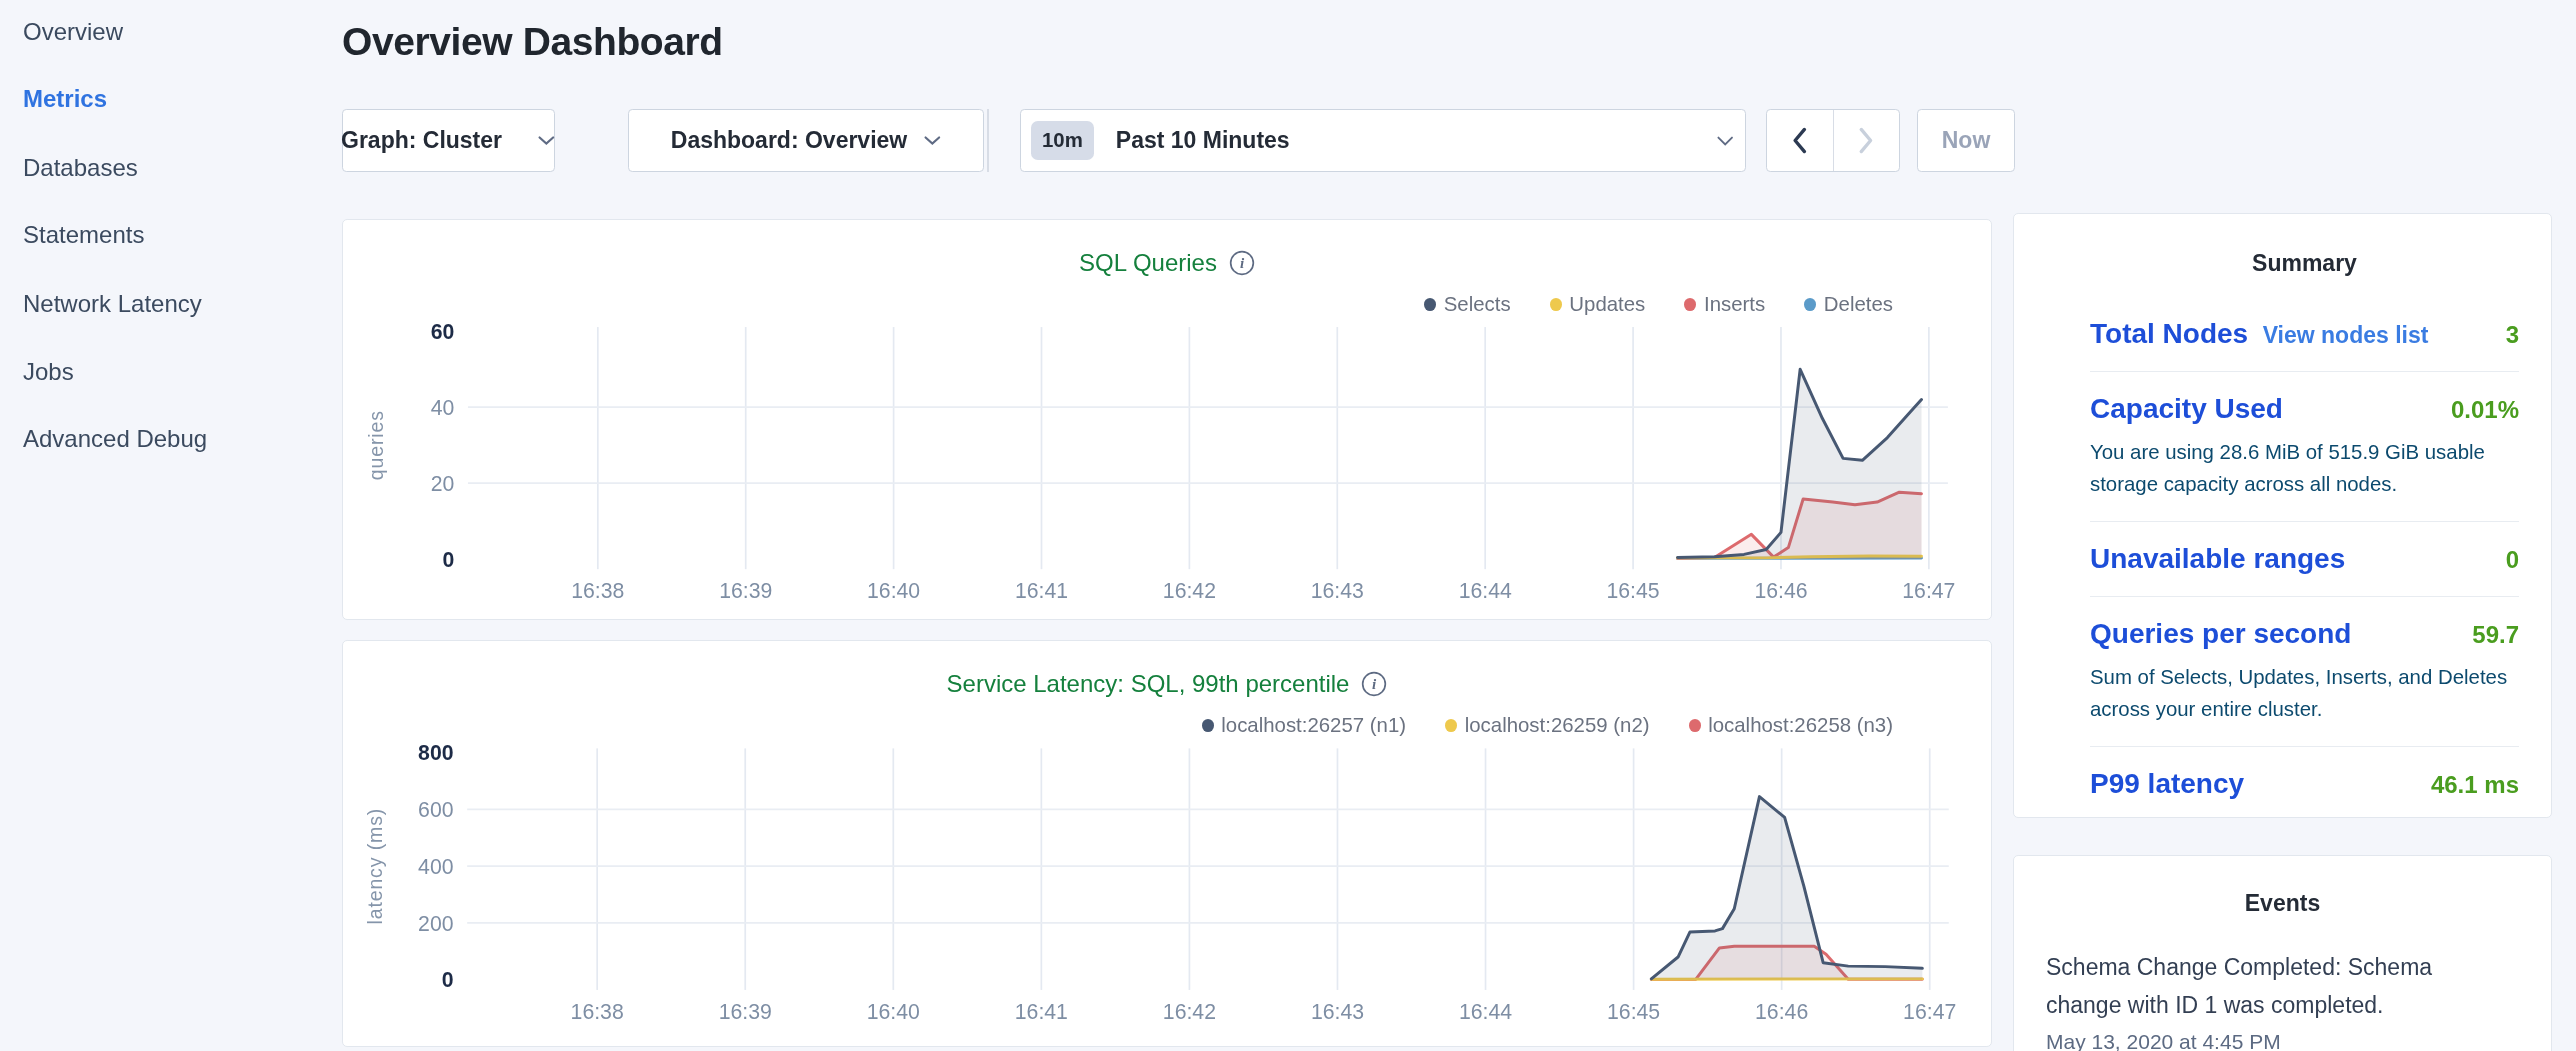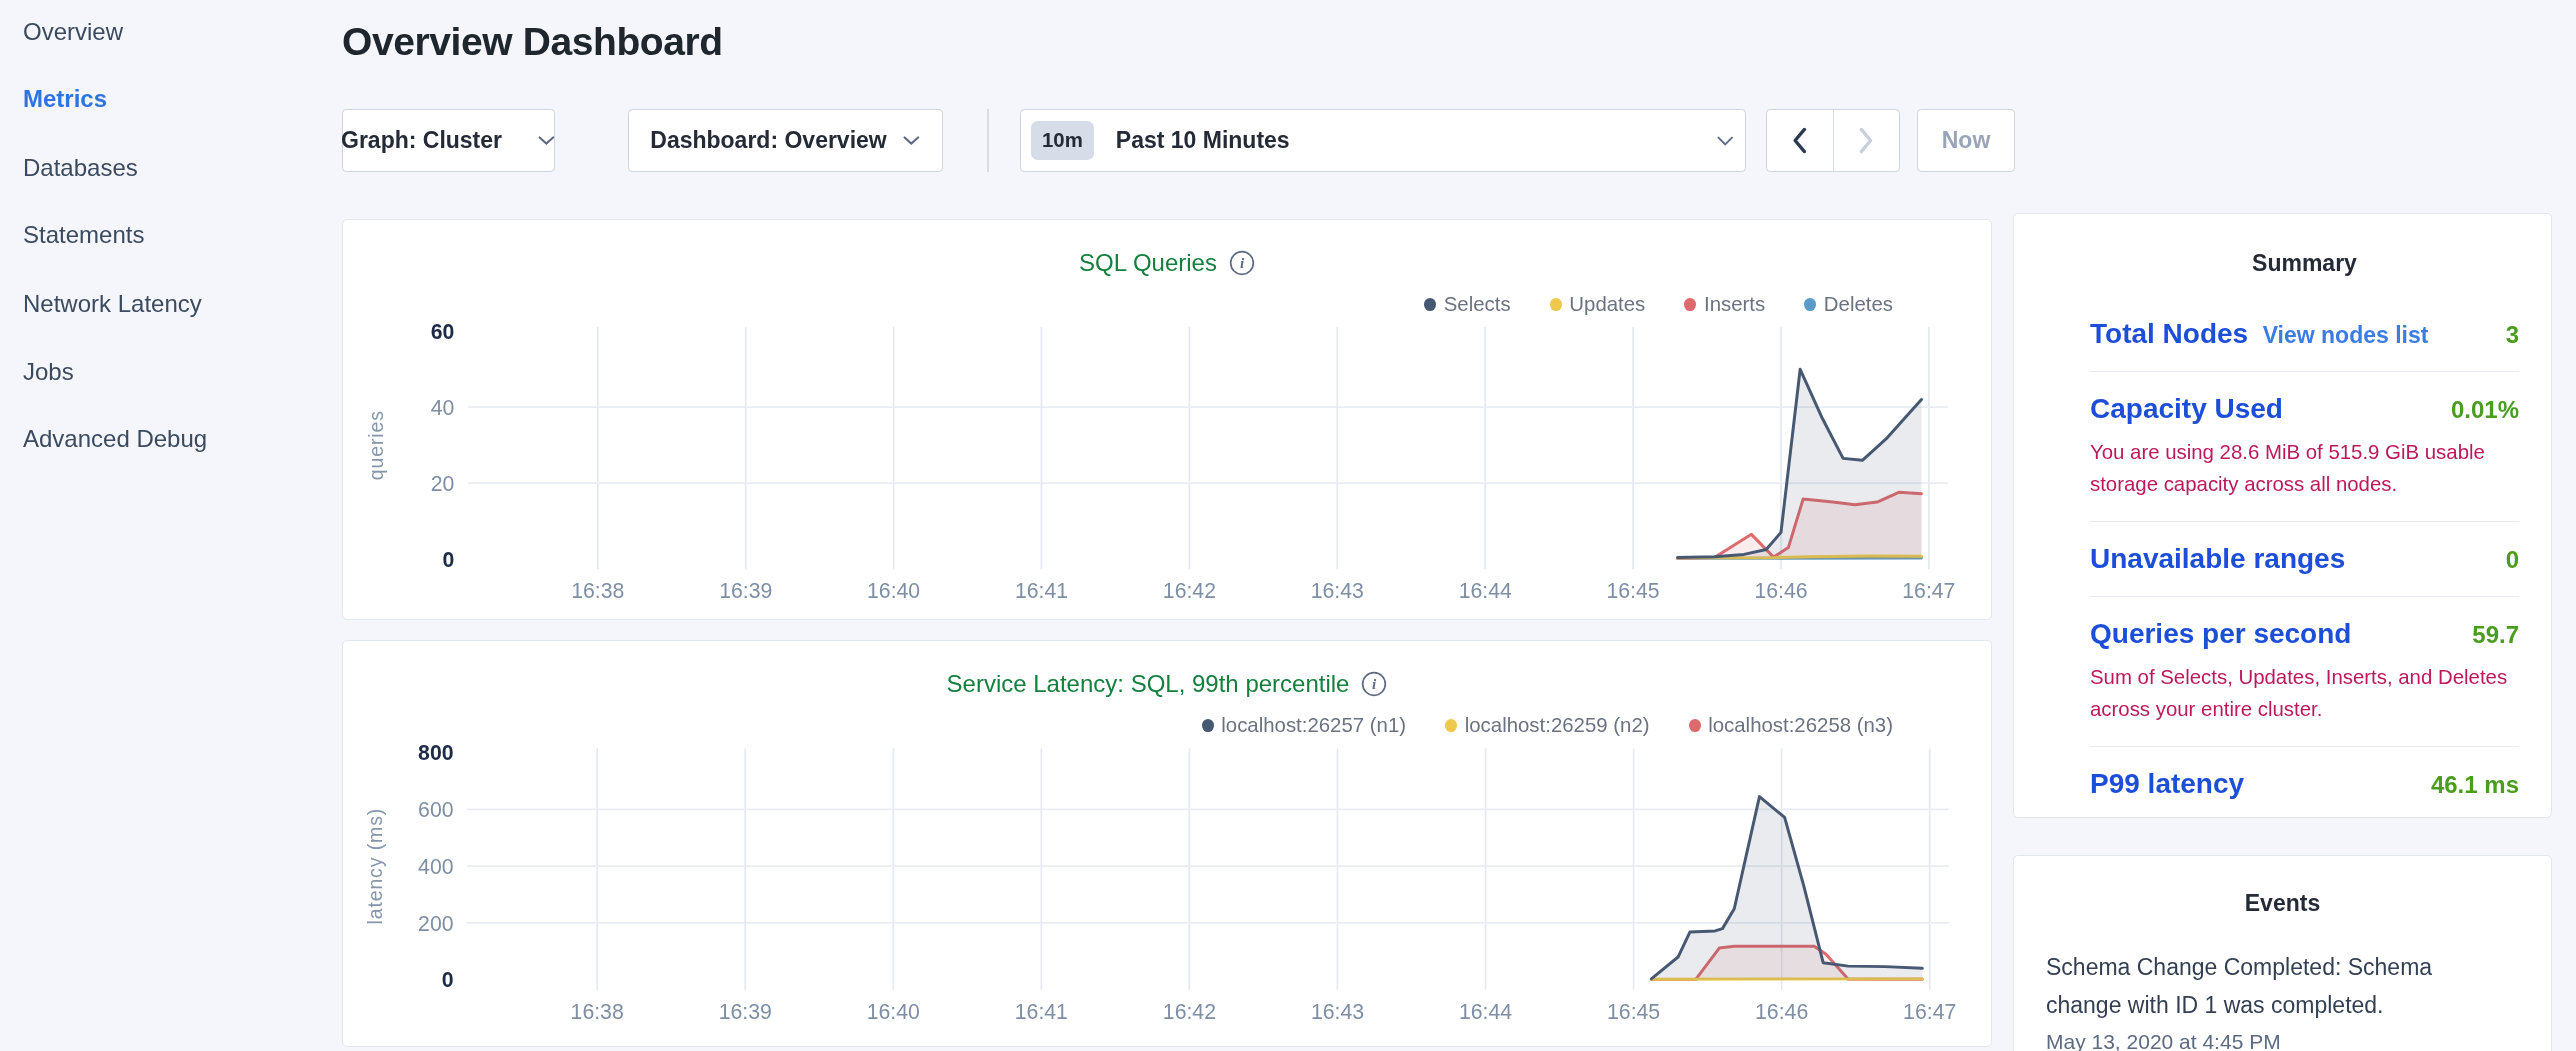--- a/index.html
+++ b/index.html
@@ -72,21 +72,21 @@
 
   
   .panel-title { text-align:center; font-size:23px; font-weight:700; color:#242b36; }
   #summary-body { padding:36px 32px 0 32px; }
   .sum-row { padding:21px 0; border-top:1.3px solid #e8ecf1; }
   .sum-row.first { border-top:none; margin-top:20.4px; }
   .sum-line { display:flex; align-items:baseline; }
   .sum-label { font-size:28px; font-weight:700; color:#1d4ed8; white-space:nowrap; }
   .sum-link { font-size:23px; font-weight:700; color:#3a7ce2; margin-left:14.5px; cursor:pointer; white-space:nowrap; }
   .sum-value { margin-left:auto; font-size:24px; font-weight:700; color:#4a9d1f; white-space:nowrap; }
-  .sum-desc { margin-top:11px; font-size:20.4px; line-height:32px; color:#be185d; max-width:476px; }
+  .sum-desc { margin-top:11px; font-size:20.4px; line-height:32px; color:#0c4a6e; max-width:476px; }
 
   
   #events-body { padding:34px 32px 0 32px; }
   .event-item { margin-top:31px; }
   .event-text { font-size:23px; line-height:38px; color:#333f53; max-width:408px; }
   .event-time { margin-top:6px; font-size:21px; color:#5c6a82; }
 </style>
 </head>
 <body>
 
@@ -106,21 +106,21 @@
 
   <div class="ctl" style="left:342px; width:213px; justify-content:center;gap:20px;">
     <span class="ctl-label">Graph: Cluster</span>
     <span class="chev">
       <svg width="18.7" height="11" viewBox="0 0 22 13">
           <path d="M3 3 L11 10 L19 3" fill="none" stroke="#5f6b84" stroke-width="2.6" stroke-linecap="round"></path>
         </svg>
     </span>
   </div>
 
-  <div class="ctl" style="left:628px; width:315px; justify-content:center;">
+  <div class="ctl" style="left:628px; width:356px; justify-content:center;">
     <span class="ctl-label">Dashboard: Overview</span>
     <span class="chev">
       <svg width="18.7" height="11" viewBox="0 0 22 13">
           <path d="M3 3 L11 10 L19 3" fill="none" stroke="#5f6b84" stroke-width="2.6" stroke-linecap="round"></path>
         </svg>
     </span>
   </div>
 
   <div class="divider-v"></div>
 

